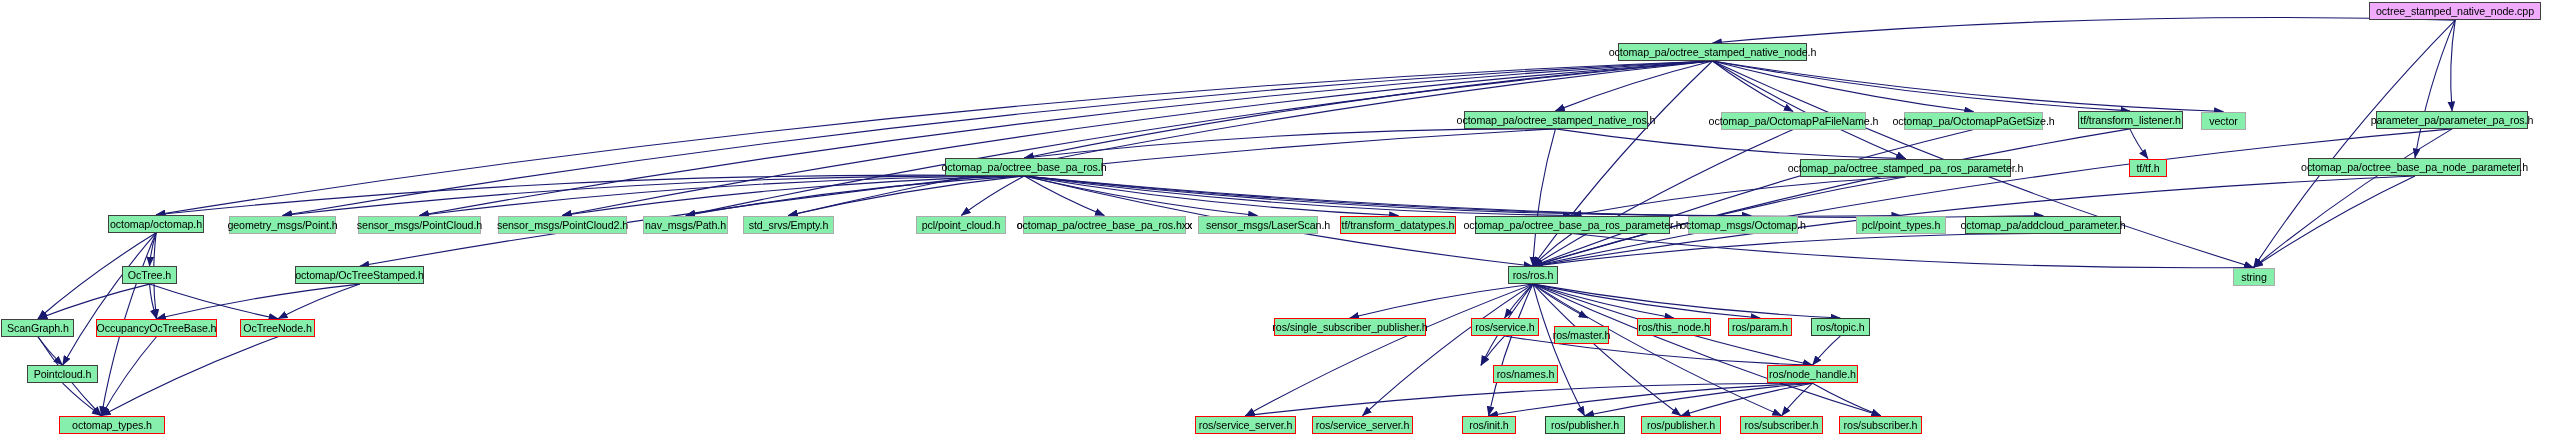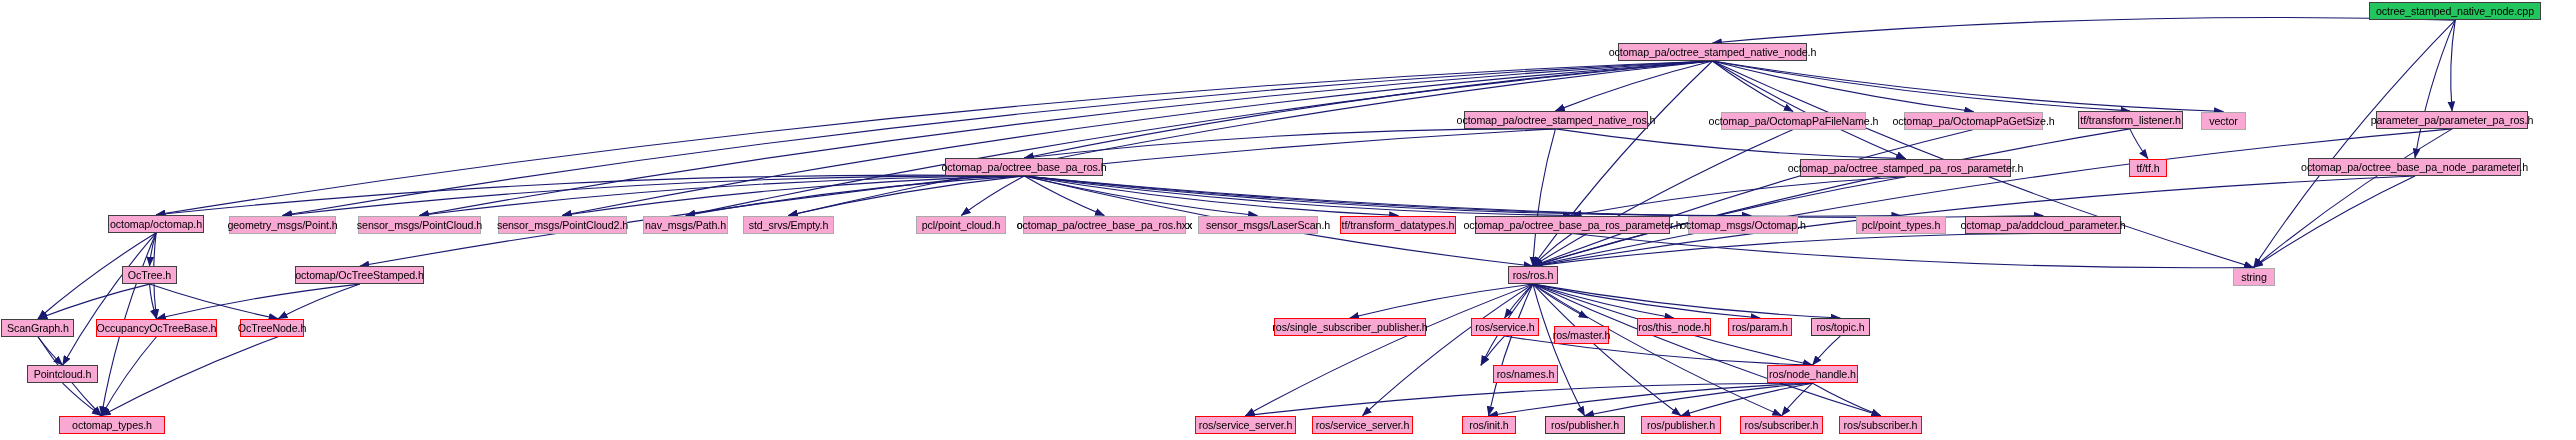--- a/index.html
+++ b/index.html
@@ -23,33 +23,33 @@
     height: 440px;
     pointer-events: none;
   }
   .node {
     position: absolute;
     box-sizing: border-box;
     display: flex;
     align-items: center;
     justify-content: center;
     white-space: nowrap;
-    background: #f9a8d4;
+    background: #86efac;
     font-size: 10.7px;
     line-height: 1;
     color: #000000;
     letter-spacing: -0.1px;
     padding: 0 4.9px;
     height: 18px;
   }
   .node.grey  { border: 0.9px solid #aaaaaa; }
   .node.black { border: 1.4px solid #404040; }
   .node.red   { border: 1.4px solid #ff0000; }
   .node.dark  { border: 1.5px solid #2b3a2b; }
-  .node.root  { border: 1.4px solid #404040; background: #22c55e; }
+  .node.root  { border: 1.4px solid #404040; background: #f0abfc; }
 </style>
 </head>
 <body>
 
 <div id="graph">
   <svg id="edges" viewBox="0 0 3717 635" xmlns="http://www.w3.org/2000/svg">
     <defs>
       <marker id="arrow" markerWidth="9" markerHeight="7" refX="8.5" refY="3.5" orient="auto" markerUnits="strokeWidth">
         <path d="M0,0 L9,3.5 L0,7 z" fill="#191970"></path>
       </marker>
@@ -174,21 +174,21 @@
       <div class="node black" style="left: 1475px; top: 216px; width: 195px;">octomap_pa/octree_base_pa_ros_parameter.h</div>
       <div class="node grey" style="left: 1688px; top: 216px; width: 110px;">octomap_msgs/Octomap.h</div>
       <div class="node grey" style="left: 1856px; top: 216px; width: 90px;">pcl/point_types.h</div>
       <div class="node black" style="left: 1965px; top: 216px; width: 156px;">octomap_pa/addcloud_parameter.h</div>
       <div class="node grey" style="left: 2233px; top: 268px; width: 42px;">string</div>
       <div class="node black" style="left: 122px; top: 266px; width: 55px;">OcTree.h</div>
       <div class="node black" style="left: 295px; top: 266px; width: 129px;">octomap/OcTreeStamped.h</div>
       <div class="node black" style="left: 1508px; top: 266px; width: 50px;">ros/ros.h</div>
       <div class="node black" style="left: 1.4px; top: 319px; width: 73px;">ScanGraph.h</div>
       <div class="node red" style="left: 96px; top: 319px; width: 121px;">OccupancyOcTreeBase.h</div>
-      <div class="node red" style="left: 240px; top: 319px; width: 64px;">OcTreeNode.h</div>
+      <div class="node red" style="left: 240px; top: 319px; width: 75px;">OcTreeNode.h</div>
       <div class="node red" style="left: 1274px; top: 318px; width: 152px;">ros/single_subscriber_publisher.h</div>
       <div class="node red" style="left: 1471px; top: 318px; width: 68px;">ros/service.h</div>
       <div class="node red" style="left: 1554px; top: 326px; width: 55px;">ros/master.h</div>
       <div class="node red" style="left: 1637px; top: 318px; width: 74px;">ros/this_node.h</div>
       <div class="node red" style="left: 1728px; top: 318px; width: 64px;">ros/param.h</div>
       <div class="node dark" style="left: 1811px; top: 318px; width: 59px;">ros/topic.h</div>
       <div class="node black" style="left: 27px; top: 365px; width: 71px;">Pointcloud.h</div>
       <div class="node red" style="left: 1448px; top: 365px; width: 65px; margin-left: 45px;">ros/names.h</div>
       <div class="node red" style="left: 1767px; top: 365px; width: 91px;">ros/node_handle.h</div>
       <div class="node red" style="left: 59px; top: 416px; width: 106px;">octomap_types.h</div>

